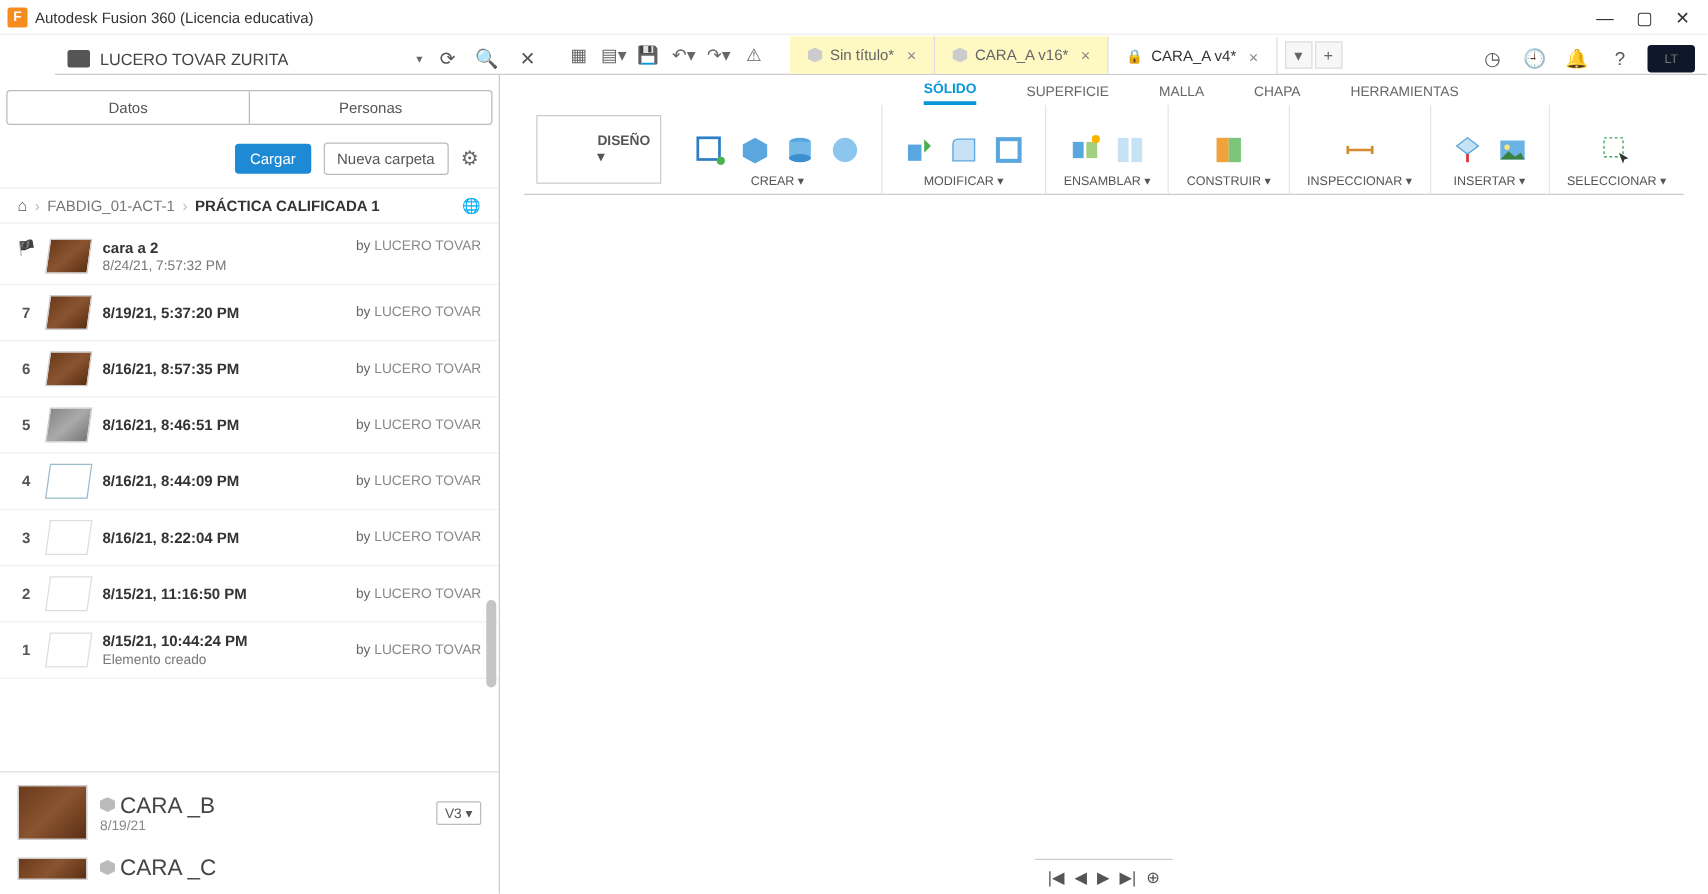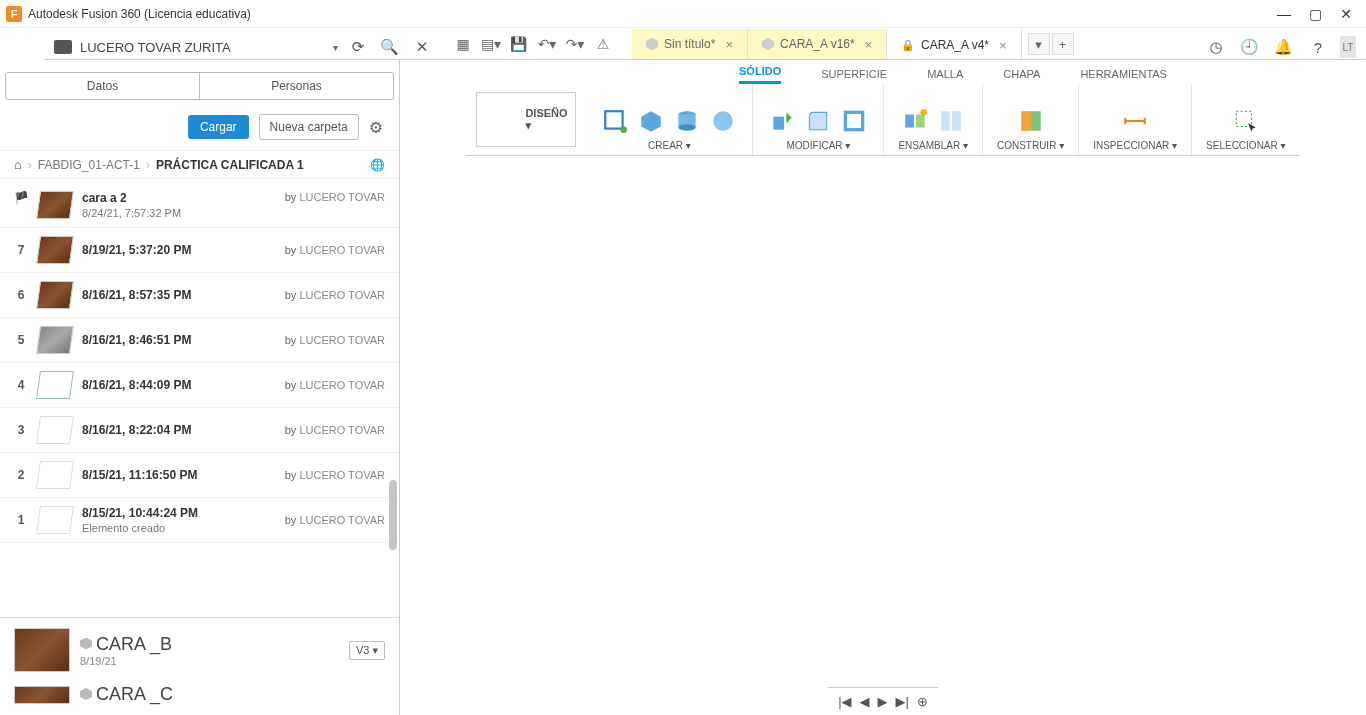--- a/index.html
+++ b/index.html
@@ -25,21 +25,21 @@
 .warn-ico { color: #d9a400; }
 .doctabs { display: flex; margin-left: 10px; }
 .doctab { display: flex; align-items: center; padding: 0 14px; height: 30px; gap: 6px; border-right: 1px solid #ddd; background: #fef9c3; color: #666; cursor: pointer; position: relative; }
 .doctab.active { background: #fff; color: #333; border-top: 2px solid #fff; }
 .doctab .cube { width: 12px; height: 12px; background: #ccc; clip-path: polygon(50% 0, 100% 25%, 100% 75%, 50% 100%, 0 75%, 0 25%); }
 .doctab .close { font-size: 13px; color: #888; margin-left: 4px; }
 .doctab .lock { font-size: 11px; color: #777; }
 .tab-extra { display: flex; align-items: center; gap: 2px; padding: 0 6px; }
 .tab-extra .sq { width: 22px; height: 22px; display: flex; align-items: center; justify-content: center; border: 1px solid #ddd; background: #f7f7f7; font-size: 13px; color: #666; cursor: pointer; }
 .topstrip-right { display: flex; gap: 10px; padding: 0 10px; align-items: center; }
-.avatar { width: 16px; height: 22px; background: #e5e5e5; border-radius: 3px; display: flex; align-items: center; justify-content: center; font-size: 10px; color: #777; }
+.avatar { width: 38px; height: 22px; background: #0f172a; border-radius: 3px; display: flex; align-items: center; justify-content: center; font-size: 10px; color: #777; }
 
 
 .main { display: flex; height: calc(715px - 28px - 32px); }
 .sidebar { width: 400px; display: flex; flex-direction: column; border-right: 1px solid #ccc; background: #fff; position: relative; }
 .datapeople { display: flex; margin: 12px 5px 10px; border: 1px solid #bbb; border-radius: 3px; overflow: hidden; }
 .datapeople div { flex: 1; text-align: center; padding: 6px 0; font-size: 12px; color: #555; cursor: pointer; }
 .datapeople div:first-child { border-right: 1px solid #bbb; }
 .actionrow { display: flex; align-items: center; justify-content: flex-end; gap: 10px; padding: 4px 16px 10px; }
 .btn-blue { background: #1e8ad6; color: #fff; padding: 5px 12px; border-radius: 3px; font-size: 12px; cursor: pointer; }
 .btn-white { border: 1px solid #bbb; padding: 5px 10px; border-radius: 3px; font-size: 12px; cursor: pointer; color: #555; }
@@ -380,20 +380,38 @@
         <div class="icons">
           <div class="ricon">
               <svg viewBox="0 0 24 24">
                 <path d="M3 12h18" stroke="#d38b2f" stroke-width="2"></path>
                 <path d="M3 9v6M21 9v6" stroke="#d38b2f" stroke-width="2"></path>
               </svg>
             </div>
         </div>
         <div class="rlabel">INSPECCIONAR ▾</div>
       </div>
+      <div class="rgroup">
+        <div class="icons">
+          <div class="ricon">
+              <svg viewBox="0 0 24 24">
+                <path d="M12 3l8 6-8 6-8-6z" fill="#c8e2f5" stroke="#5aa7e0"></path>
+                <path d="M12 21v-6" stroke="#d33" stroke-width="2"></path>
+              </svg>
+            </div>
+          <div class="ricon">
+              <svg viewBox="0 0 24 24">
+                <rect x="3" y="5" width="18" height="14" fill="#6bb3e6"></rect>
+                <circle cx="8" cy="10" r="2" fill="#ffe27a"></circle>
+                <path d="M3 19l6-6 5 4 4-3 3 5z" fill="#3a8342"></path>
+              </svg>
+            </div>
+        </div>
+        <div class="rlabel">INSERTAR ▾</div>
+      </div>
       <div class="rgroup" style="border-right:none;">
         <div class="icons">
           <div class="ricon">
               <svg viewBox="0 0 24 24">
                 <rect x="3" y="3" width="14" height="14" fill="none" stroke="#3aa655" stroke-dasharray="2 2"></rect>
                 <path d="M14 14l7 4-3 1-1 3z" fill="#333"></path>
               </svg>
             </div>
         </div>
         <div class="rlabel">SELECCIONAR ▾</div>

